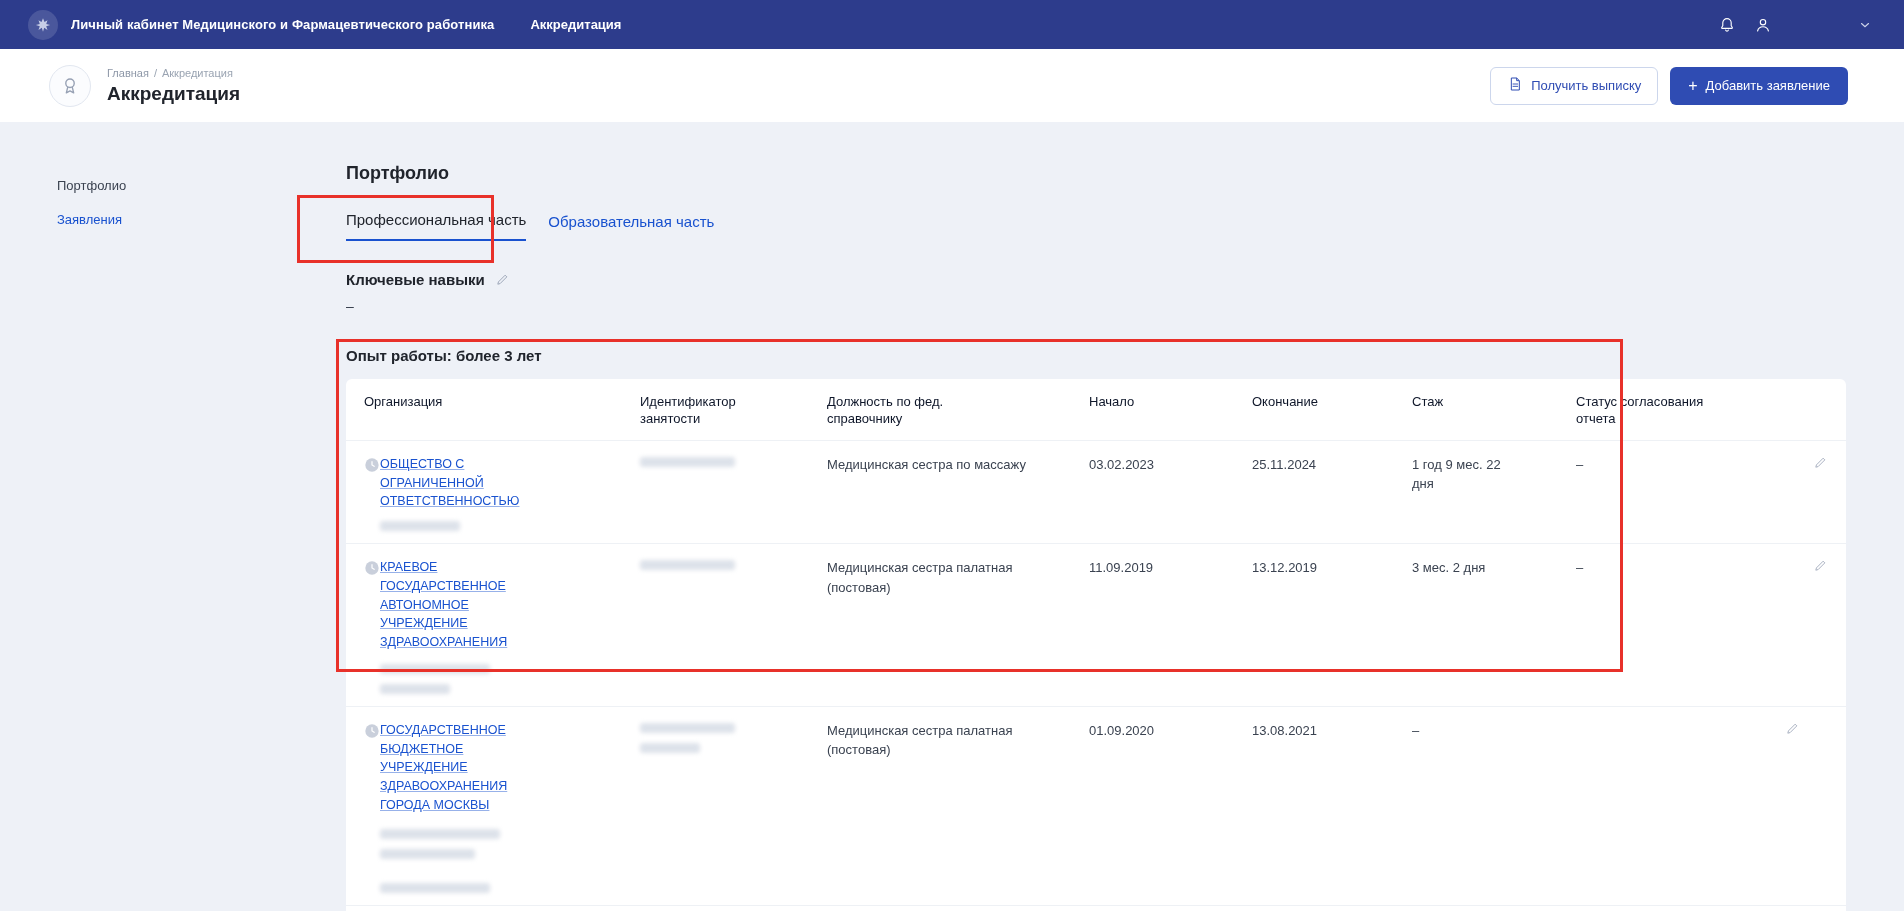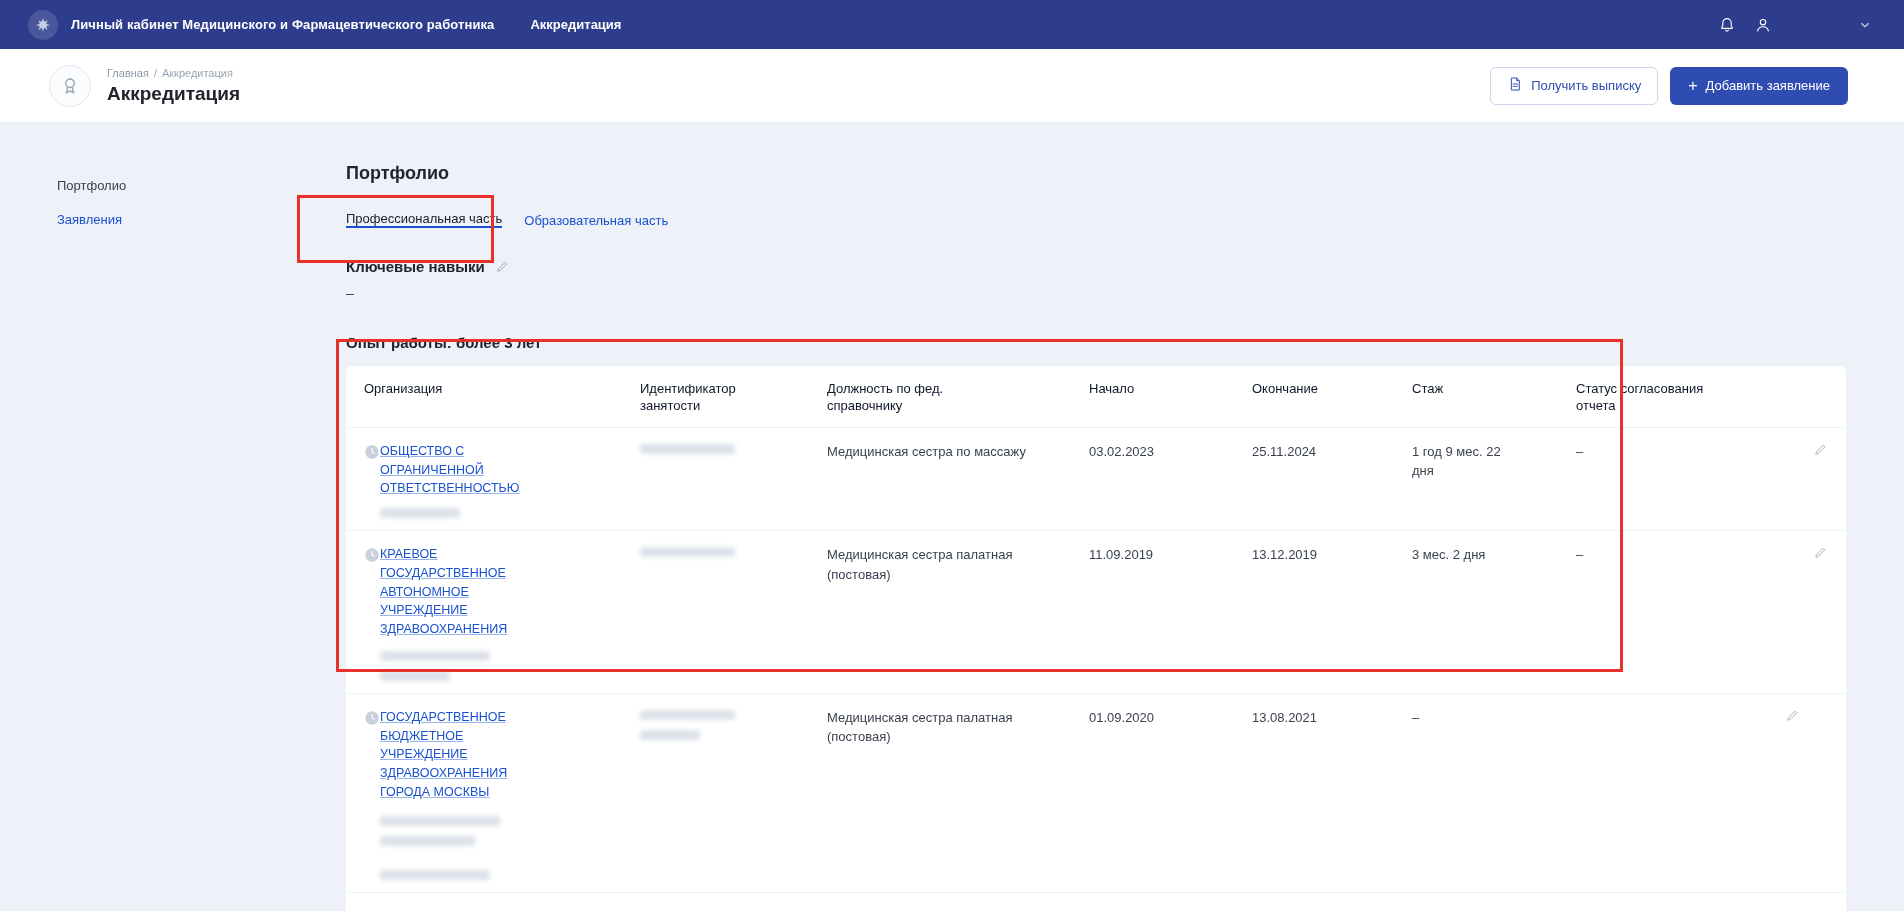--- a/index.html
+++ b/index.html
@@ -45,21 +45,21 @@
   .content { position:relative; height:781px; }
   .sidebar { position:absolute; left:57px; top:56px; display:flex; flex-direction:column; gap:19px; font-size:13px; }
   .side-item { text-decoration:none; cursor:pointer; }
   .side-item.active { color:#3a4250; }
   .side-item.link { color:#1952cf; }
 
   .main { margin-left:346px; width:1500px; padding-top:41px; }
   .portfolio-heading { font-size:18px; font-weight:700; color:#20242c; }
 
   .tabs { display:flex; margin-top:27px; align-items:flex-end; }
-  .tab { font-size:13px; cursor:pointer; }
+  .tab { font-size:15px; padding-bottom:11px; cursor:pointer; }
   .tab.active { color:#20242c; border-bottom:2px solid #1952cf; }
   .tab.inactive { color:#1952cf; margin-left:22px; }
 
   .skills { margin-top:30px; }
   .skills-head { display:flex; align-items:center; gap:10px; }
   .sec-title { font-size:15px; font-weight:700; color:#20242c; }
   .skills-value { margin-top:10px; font-size:14px; color:#3a4250; }
 
   .exp-title { margin-top:33px; }
 

